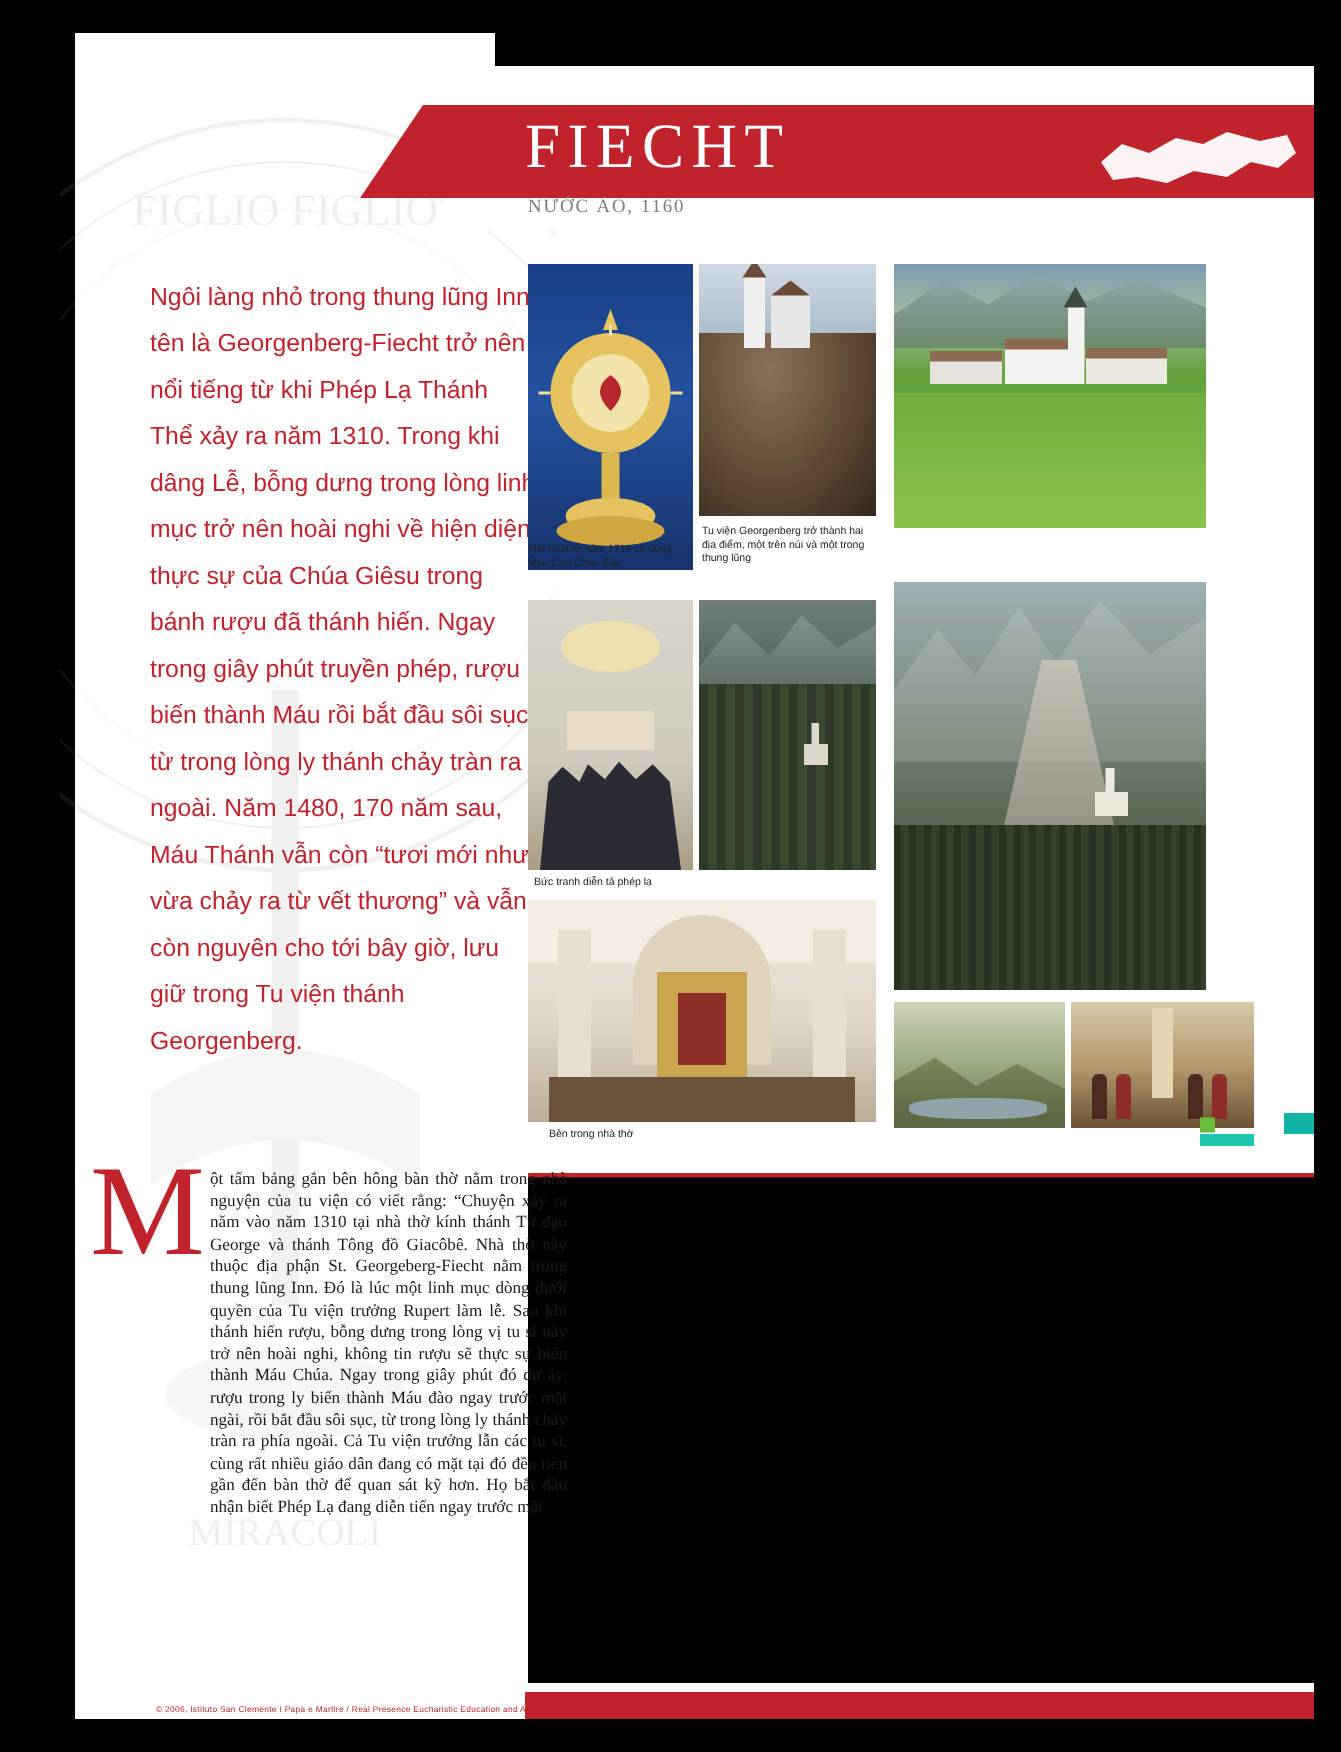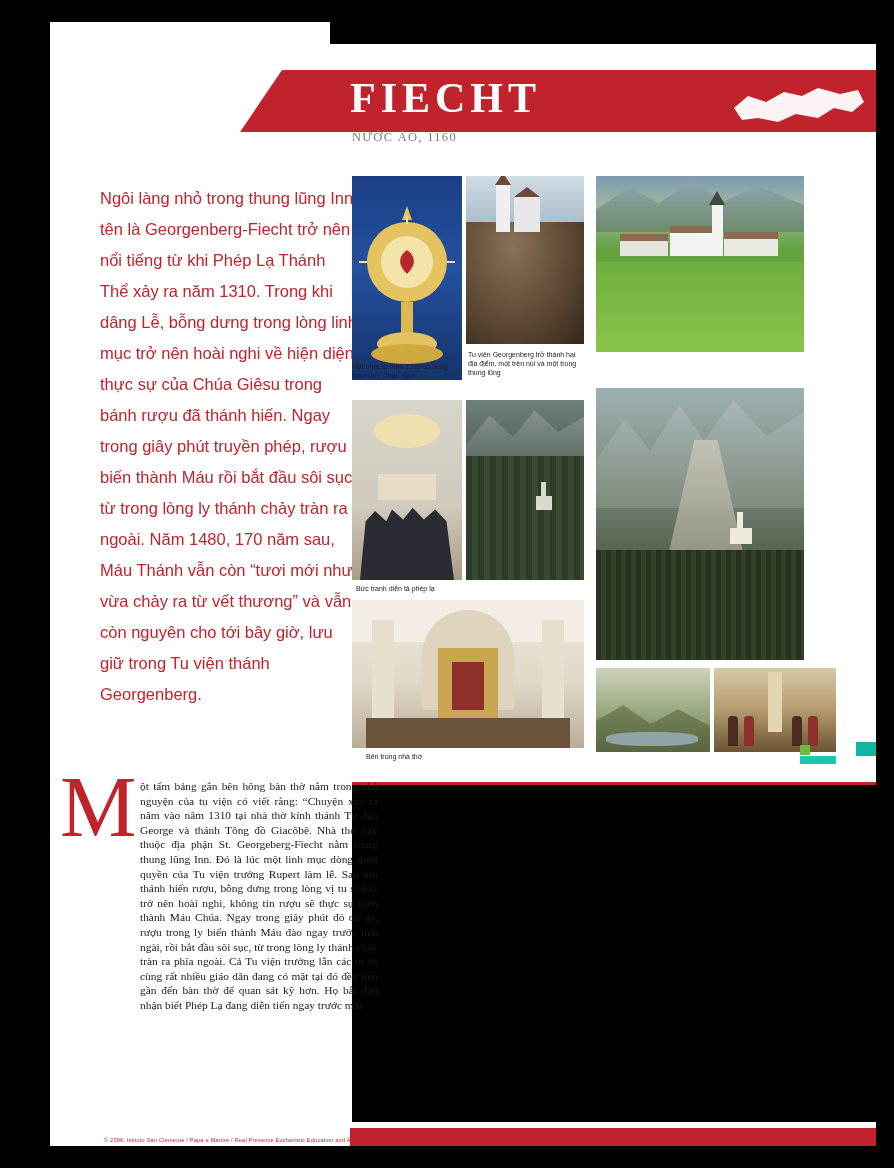--- a/index.html
+++ b/index.html
@@ -34,21 +34,21 @@
     background:#c0232c;
   }
   .red-band-notch{
     position:absolute;left:240px;top:70px;width:60px;height:62px;
     background:#c0232c;
     clip-path:polygon(70% 0,100% 0,100% 100%,0 100%);
   }
   .title{
     position:absolute;left:350px;top:74px;
     font-family:"Liberation Serif", serif;
-    font-size:42px;letter-spacing:5px;color:#ffffff;font-weight:700;
+    font-size:42px;letter-spacing:5px;color:#ffffff;font-weight:400;
   }
   .subtitle-strip{
     position:absolute;left:296px;top:132px;width:580px;height:22px;background:#ffffff;
   }
   .subtitle{
     position:absolute;left:352px;top:130px;
     font-size:12.5px;letter-spacing:1.3px;color:#7a7a7a;
     font-family:"Liberation Serif", serif;
   }
   .austria-map{position:absolute;left:722px;top:78px;width:150px;height:52px;}
@@ -196,20 +196,32 @@
 
 <div class="page">
 
   <div class="bar-top"></div>
   <div class="bar-left"></div>
   <div class="bar-right"></div>
   <div class="bar-bottom"></div>
   <div class="gutter"></div>
   <div class="gutter-top"></div>
 
+  <div class="seal">
+    <svg width="330" height="1060" viewBox="0 0 330 1060">
+      <circle cx="150" cy="300" r="250" fill="none" stroke="#9a9a9a" stroke-width="3"></circle>
+      <circle cx="150" cy="300" r="222" fill="none" stroke="#9a9a9a" stroke-width="1.5"></circle>
+      <circle cx="150" cy="300" r="190" fill="none" stroke="#bdbdbd" stroke-width="1"></circle>
+      <path d="M150 430 L150 840" stroke="#9a9a9a" stroke-width="18"></path>
+      <path d="M60 700 Q150 640 240 700 L240 760 Q150 700 60 760 Z" fill="#b5b5b5"></path>
+      <ellipse cx="150" cy="900" rx="80" ry="30" fill="#bdbdbd"></ellipse>
+      <text x="150" y="120" font-size="30" fill="#8e8e8e" text-anchor="middle" font-family="Liberation Serif, serif">FIGLIO FIGLIO</text>
+      <text x="150" y="1000" font-size="26" fill="#8e8e8e" text-anchor="middle" font-family="Liberation Serif, serif">MIRACOLI</text>
+    </svg>
+  </div>
 
   <div class="header-block"></div>
   <div class="red-band-notch"></div>
   <div class="red-band"></div>
   <div class="austria-map">
     <svg width="150" height="52" viewBox="0 0 150 52">
       <path d="M12 30 L26 18 L44 24 L62 14 L80 18 L96 10 L118 16 L136 12 L142 24 L130 34 L112 30 L96 40 L74 36 L56 44 L36 40 L20 42 Z" fill="#ffffff" opacity=".95"></path>
     </svg>
   </div>
   <div class="title">FIECHT</div>

